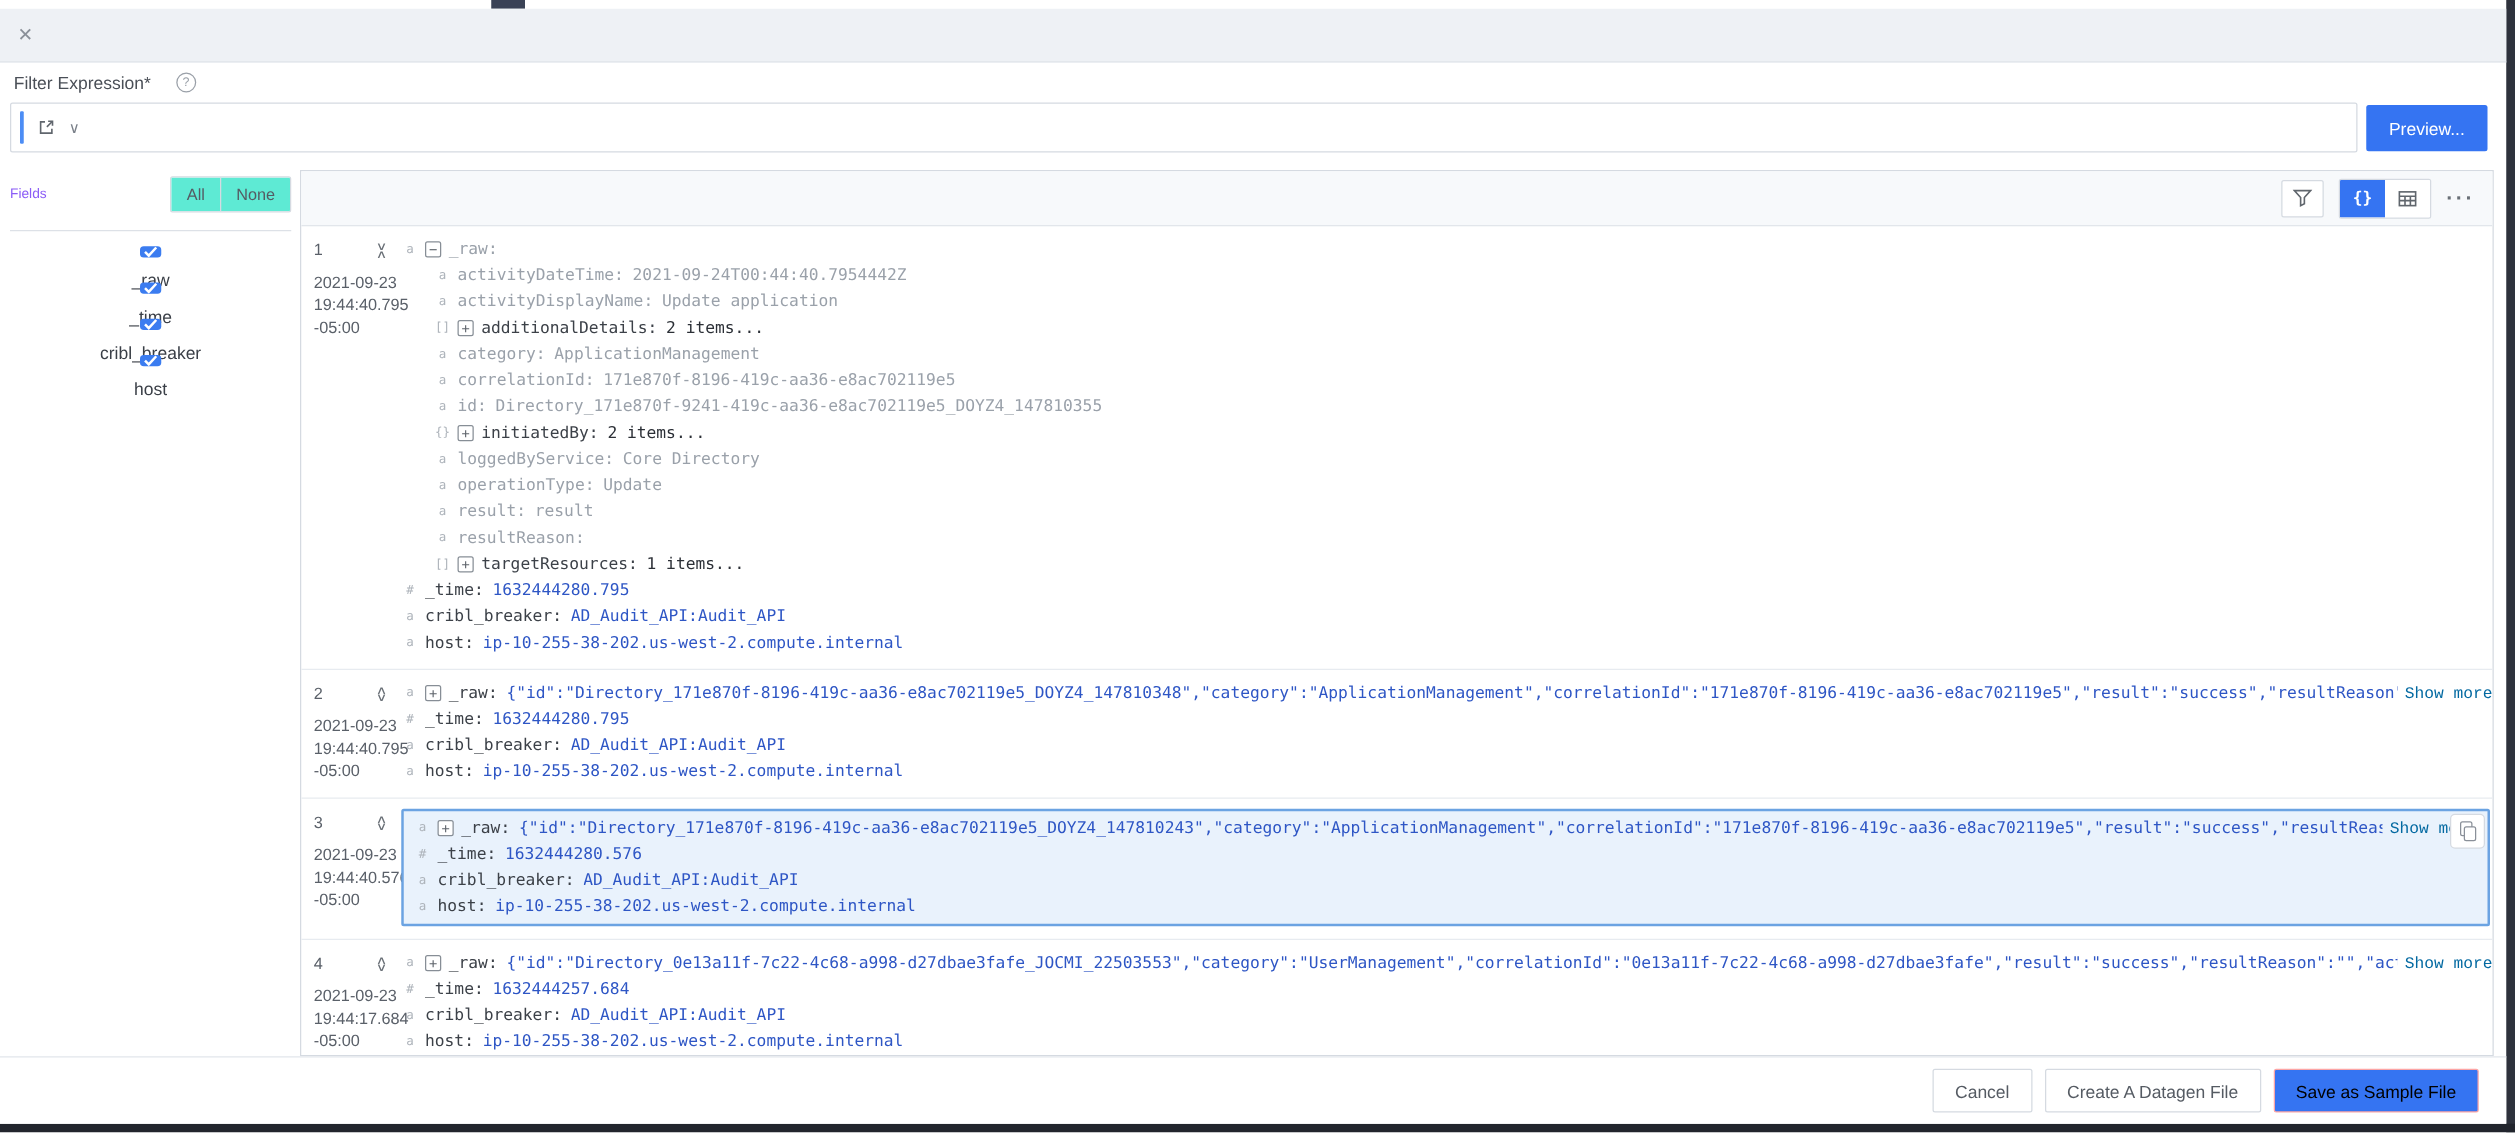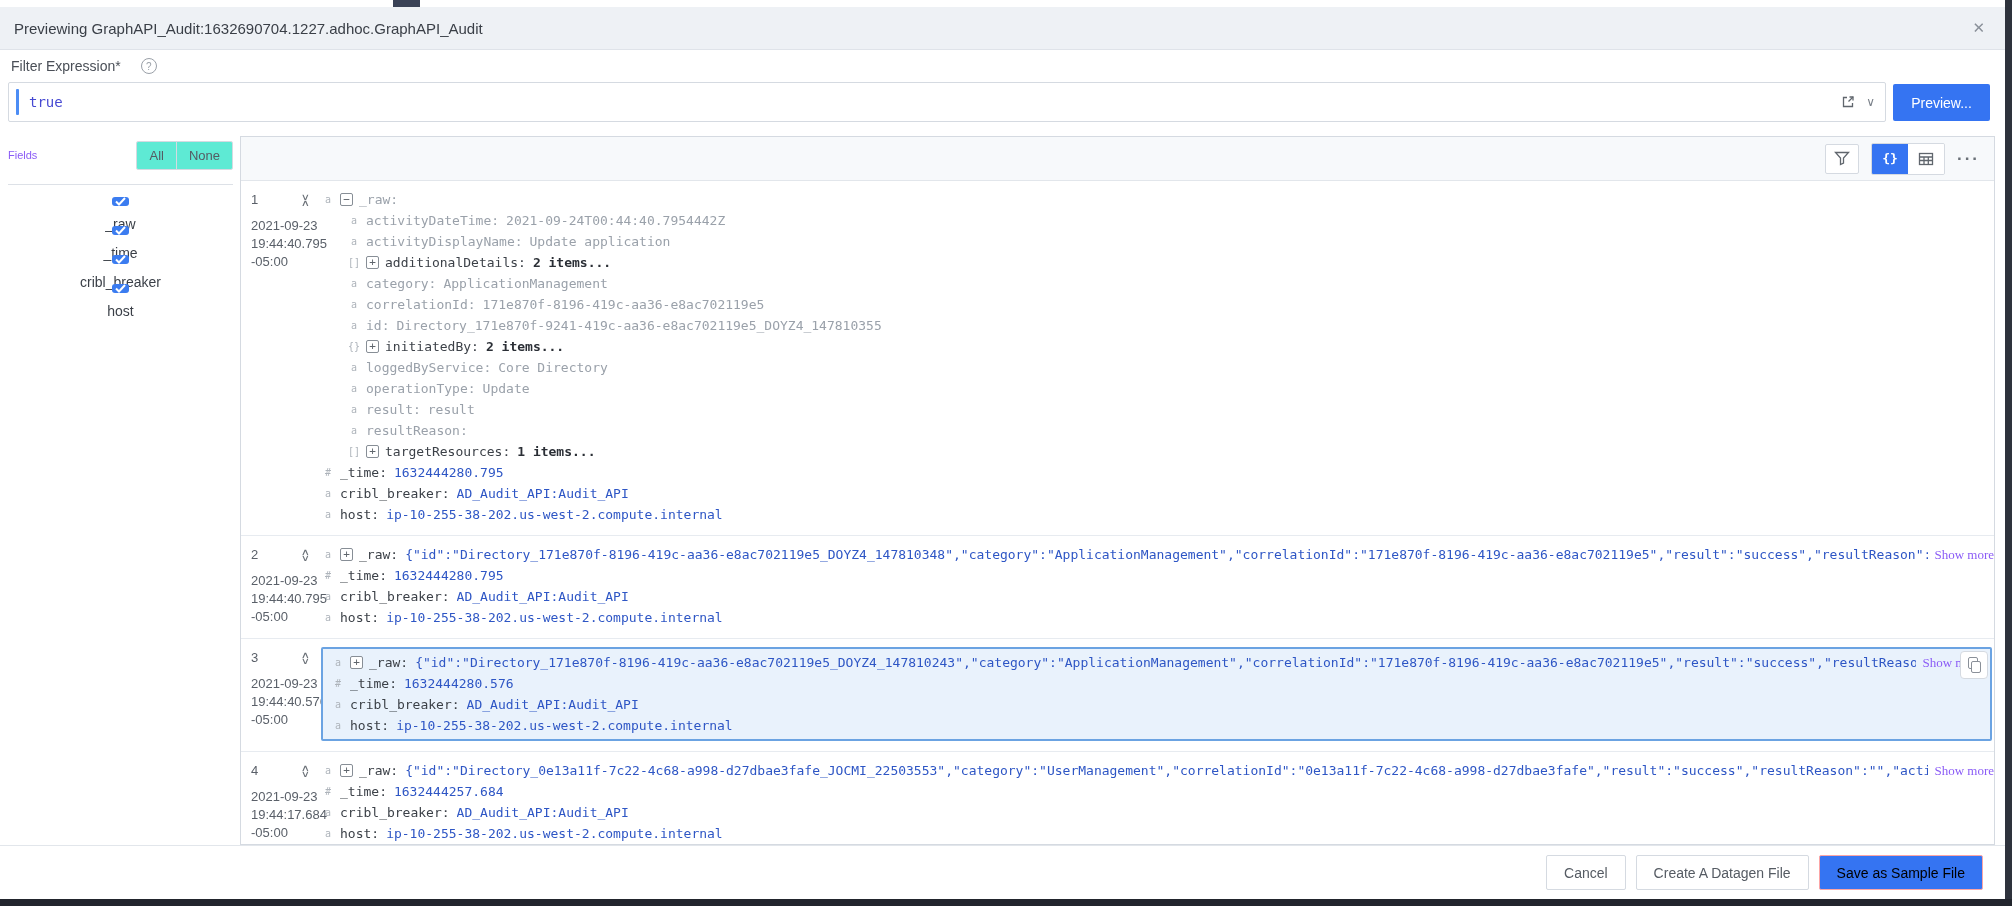--- a/index.html
+++ b/index.html
@@ -102,22 +102,22 @@
   .t-badge { flex:none; min-width:14px; margin-right:5px; font-size:10px; color:#aeb4bb; text-align:center; }
   .nbox {
     flex:none; width:13px; height:13px; border:1px solid #878e96; border-radius:2px; background:#fff;
     font-size:11px; line-height:11px; text-align:center; color:#5f656c; margin-right:6px; cursor:pointer;
   }
   .k { color:#3c4148; flex:none; }
   .ev-line.gray .k { color:#9aa1aa; }
   .v { margin-left:7px; overflow:hidden; text-overflow:clip; }
   .v.gray { color:#9aa1aa; }
   .v.blue { color:#2e56c5; }
-  .v.boldi { color:#2b2f36; font-weight:bold; }
-  .show-more { flex:none; margin-left:6px; color:#8b5cf6; font-family:Liberation Serif, serif; font-size:13px; cursor:pointer; }
+  .v.boldi { color:#2b2f36; font-weight:normal; }
+  .show-more { flex:none; margin-left:6px; color:#0369a1; font-family:Liberation Mono, monospace; font-size:13px; cursor:pointer; }
   .copy-btn {
     position:absolute; top:2px; right:2px; width:28px; height:28px; background:#fff;
     border:1px solid #d5dae1; border-radius:4px; cursor:pointer;
   }
   .copy-back { position:absolute; left:7px; top:5px; width:10px; height:12px; border:1px solid #8a9099; border-radius:2px; background:#fff; }
   .copy-front { position:absolute; left:10px; top:9px; width:10px; height:12px; border:1px solid #8a9099; border-radius:2px; background:#fff; }
 
   
   .footer {
     position:absolute; left:0; top:845px; width:2005px; height:54px; background:#fff;
@@ -134,31 +134,29 @@
   svg { stroke:#60666d; fill:none; stroke-width:1.3; }
 </style>
 </head>
 <body>
 
 <div class="edge-top"></div>
 <div class="edge-right"></div>
 <div class="edge-bottom"></div>
 
 <div class="modal-header">
-  <div class="modal-title">Previewing GraphAPI_Audit:1632690704.1227.adhoc.GraphAPI_Audit</div>
   <div class="close-x">✕</div>
 </div>
 
 <div class="filter-label-row">
   <span class="filter-label">Filter Expression*</span>
   <span class="help-circle">?</span>
 </div>
 <div class="filter-input">
   <span class="cursor-bar"></span>
-  <span class="filter-value mono">true</span>
   <span class="input-actions">
     <span style="display:flex;">
       <svg width="16" height="16" viewBox="0 0 16 16">
           <path d="M7 3.5 H3.5 V12.5 H12.5 V9"></path>
           <path d="M8.5 7.5 L13 3"></path>
           <path d="M9.5 3 H13 V6.5"></path>
         </svg>
     </span>
     <span class="chev">∨</span>
   </span>

